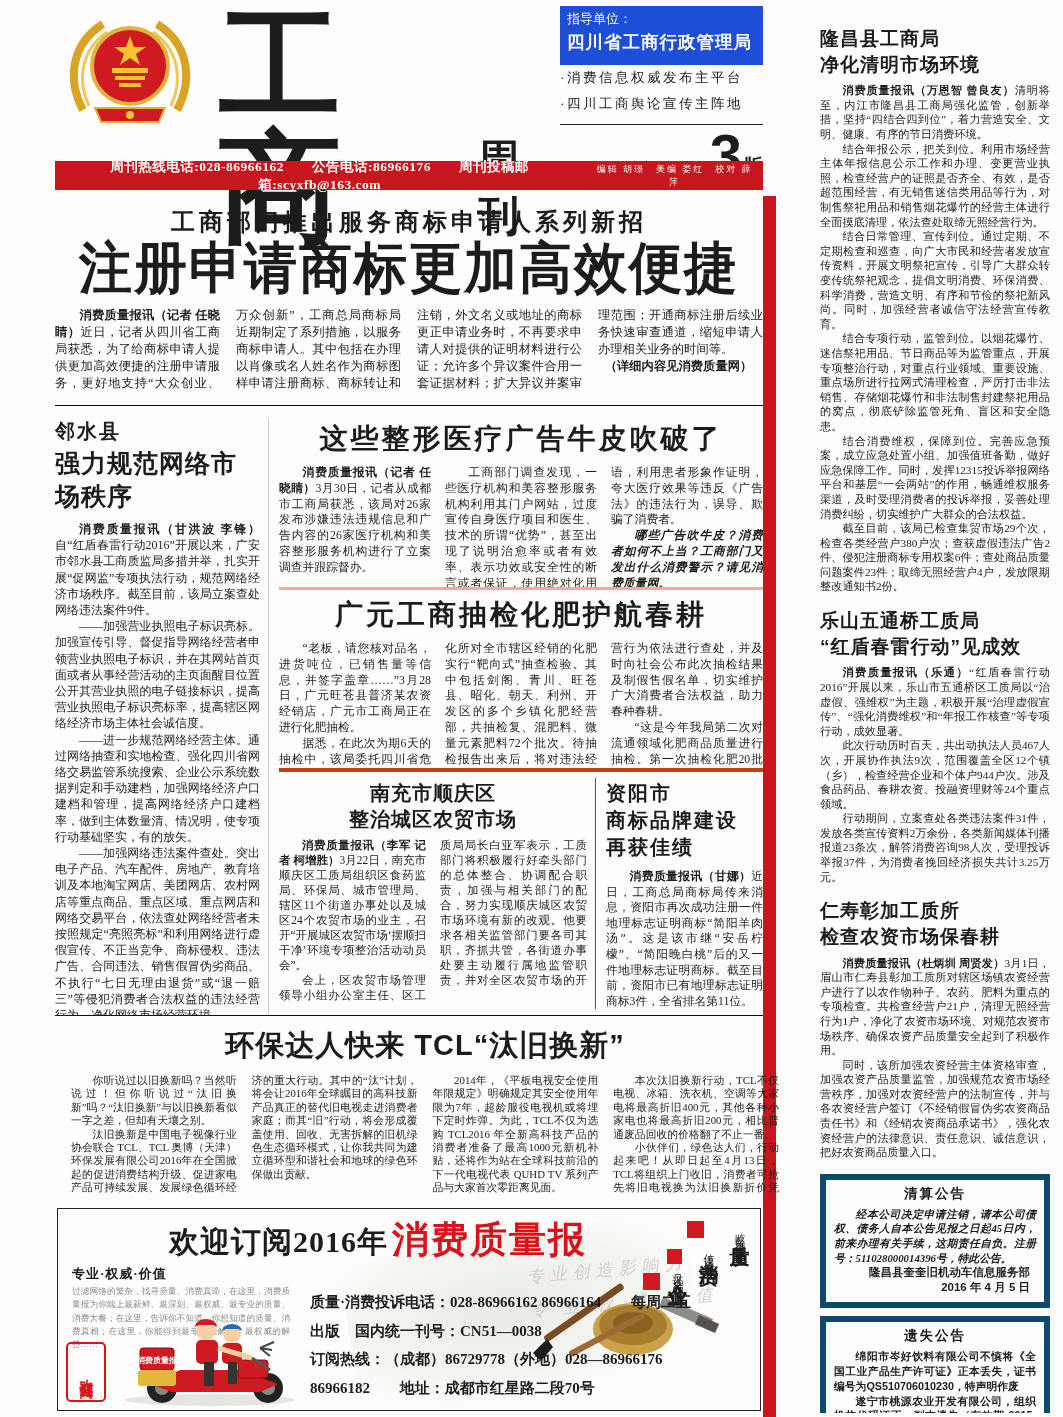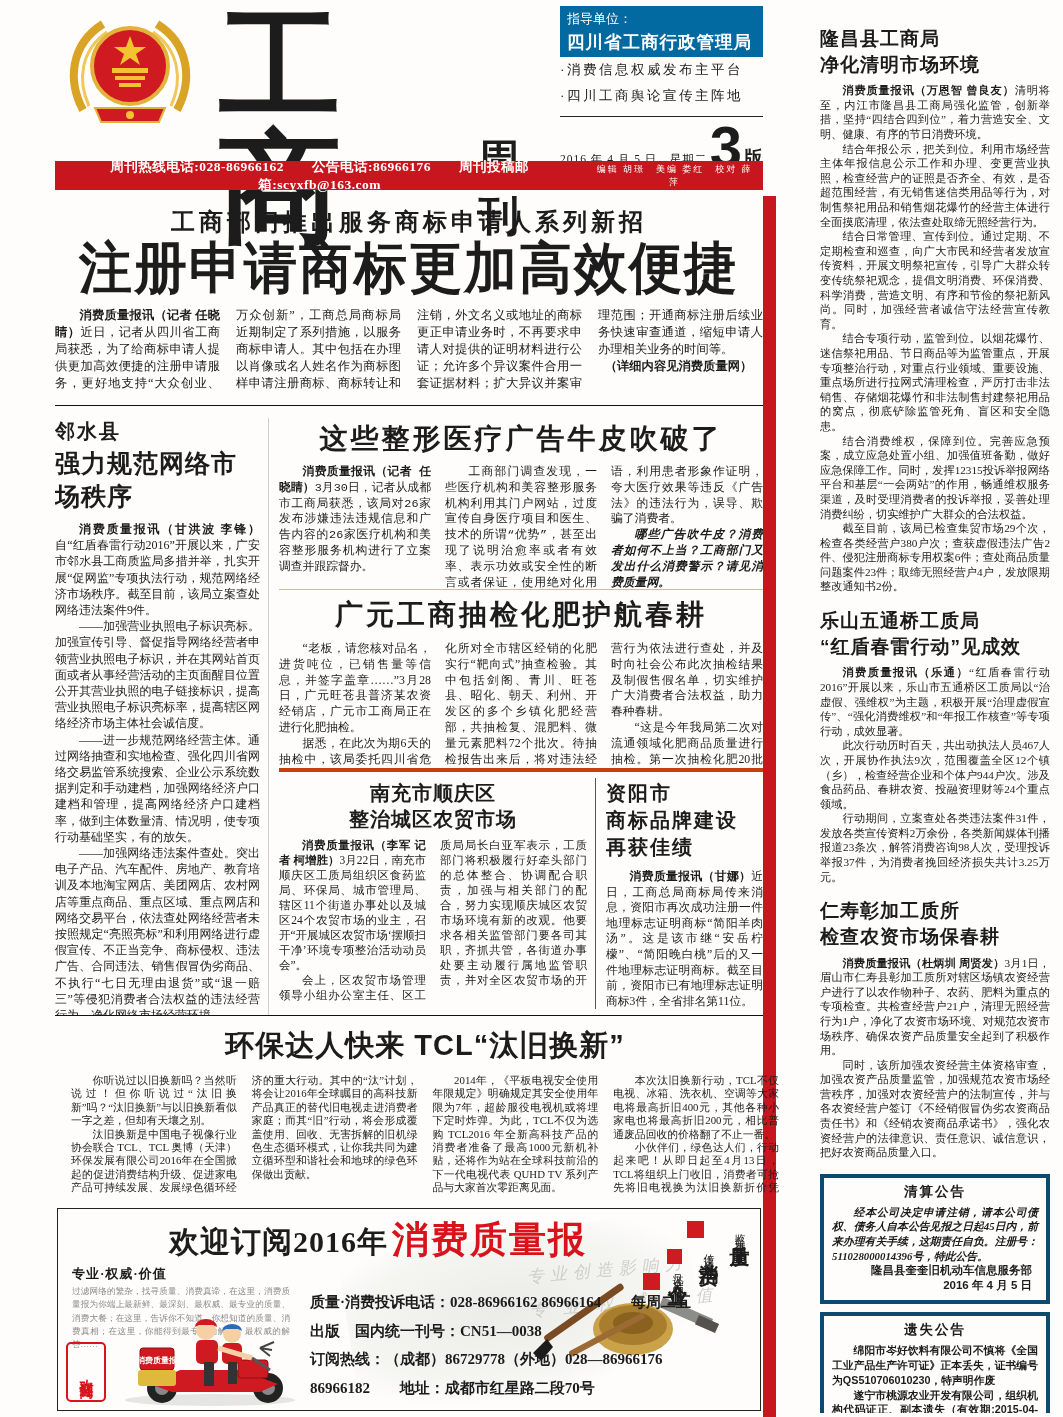--- a/index.html
+++ b/index.html
@@ -5,21 +5,21 @@
   html,body{margin:0;padding:0;background:#d9d9d6;}
   .page{position:relative;width:1063px;height:1417px;margin:0 auto;background:#fefdfb;overflow:hidden;
         font-family:"Liberation Serif","DejaVu Serif",serif;color:#1c1c1c;}
   
   .masthead{position:absolute;left:55px;top:6px;width:708px;height:152px;display:flex;align-items:flex-start;}
   .emblem{width:150px;height:126px;flex:0 0 150px;margin-top:4px;}
   .title-wrap{display:flex;align-items:flex-end;margin-left:14px;}
   .t-main{font-size:122px;line-height:1;font-weight:900;letter-spacing:6px;font-family:"Liberation Serif","DejaVu Serif",serif;}
   .t-sub{font-size:42px;font-weight:900;margin-left:6px;margin-bottom:6px;font-family:"Liberation Sans","DejaVu Sans",sans-serif;}
   .head-right{margin-left:auto;width:206px;display:flex;flex-direction:column;}
-  .guide-box{background:#0369a1;color:#fff;padding:4px 7px 3px;}
+  .guide-box{background:#1d4ed8;color:#fff;padding:4px 7px 11px;}
   .guide-label{font-size:13px;font-family:"Liberation Sans","DejaVu Sans",sans-serif;}
   .guide-org{font-size:17.5px;font-weight:900;letter-spacing:1px;margin-top:2px;font-family:"Liberation Sans","DejaVu Sans",sans-serif;}
   .bullets{font-size:13.5px;letter-spacing:2.5px;line-height:1.9;}
   .head-hline{border-top:1px solid #222;margin-top:8px;}
   .date-row{display:flex;align-items:flex-end;margin-top:4px;}
   .date-text{font-size:11.5px;letter-spacing:1px;margin-bottom:6px;}
   .pagenum{margin-left:auto;display:flex;align-items:flex-end;}
   .pagenum b{font-size:58px;line-height:0.9;font-weight:900;font-family:"Liberation Sans","DejaVu Sans",sans-serif;}
   .pagenum i{font-style:normal;font-size:19px;font-weight:700;margin-left:2px;margin-bottom:2px;}
   
@@ -42,21 +42,21 @@
   .lead-body{margin-top:8px;column-count:4;column-gap:16px;font-size:12.3px;line-height:17px;height:112px;column-fill:balance;}
   
   .band{position:absolute;left:55px;top:414px;width:708px;height:602px;display:flex;border-bottom:1.5px solid #111;box-sizing:border-box;overflow:hidden;}
   .linshui{width:205px;flex:0 0 205px;overflow:hidden;}
   .linshui h3{margin:4px 0 0;font-size:20px;font-weight:900;letter-spacing:2px;}
   .linshui h2{margin:2px 0 8px;font-size:25px;font-weight:900;letter-spacing:1px;}
   .linshui .bodytext{font-size:12px;line-height:16.2px;}
   .band-vrule{width:1px;background:#d4cec6;margin:4px 10px 0 8px;}
   .mid{flex:1;display:flex;flex-direction:column;overflow:hidden;}
   .mid article{box-sizing:border-box;}
-  .art-medical{height:176px;border-bottom:1px solid #fca5a5;overflow:hidden;font-family:Liberation Mono, monospace;}
+  .art-medical{height:176px;border-bottom:3px solid #fca5a5;overflow:hidden;}
   .art-guangyuan{height:182px;border-bottom:4px solid #c2410c;overflow:hidden;}
   .mid h2.center{margin:6px 0 7px;text-align:center;font-size:28px;font-weight:900;letter-spacing:3px;}
   .cols3{column-count:3;column-gap:14px;font-size:11.8px;line-height:15.8px;height:128px;}
   .row-bottom{flex:1;display:flex;overflow:hidden;}
   .nanchong{width:308px;flex:0 0 308px;overflow:hidden;}
   .nanchong h4{margin:8px 0 6px;text-align:center;font-size:20px;font-weight:900;line-height:1.3;letter-spacing:1px;}
   .cols2{column-count:2;column-gap:14px;font-size:11.5px;line-height:15px;height:168px;}
   .row-vrule{width:1px;background:#555;margin:6px 10px 6px 8px;}
   .ziyang{flex:1;overflow:hidden;}
   .ziyang h4{margin:8px 0 8px;font-size:20px;font-weight:900;line-height:1.35;letter-spacing:2px;}
@@ -93,21 +93,21 @@
   .vcol{writing-mode:vertical-rl;text-orientation:upright;margin-left:4px;white-space:nowrap;}
   .vcol .sm{font-size:11px;letter-spacing:2px;}
   .vcol .bg{font-size:20px;font-weight:900;letter-spacing:2px;}
   .v1{margin-top:42px;}.v2{margin-top:22px;}.v3{margin-top:2px;}
   
   .rightcol{position:absolute;left:820px;top:26px;width:230px;height:1387px;display:flex;flex-direction:column;overflow:hidden;}
   .rc-art h3{margin:0 0 6px;font-size:19px;font-weight:900;line-height:1.35;letter-spacing:1px;
              font-family:"Liberation Sans","DejaVu Sans",sans-serif;}
   .rc-art{margin-bottom:14px;}
   .rc-art .bodytext{font-size:11.2px;line-height:14.6px;}
-  .notice{border:4px solid #0c4a6e;padding:5px 8px 7px;margin-bottom:8px;}
+  .notice{border:6px solid #0c4a6e;padding:5px 8px 7px;margin-bottom:8px;}
   .notice h5{margin:0 0 4px;text-align:center;font-size:13.5px;font-weight:900;letter-spacing:2px;
              font-family:"Liberation Sans","DejaVu Sans",sans-serif;}
   .notice .bodytext{font-size:10.8px;line-height:14.6px;}
   .notice .bodytext.kai-all p{font-style:italic;font-weight:600;}
   .notice .bodytext.bold-sans p{font-family:"Liberation Sans","DejaVu Sans",sans-serif;font-weight:700;font-style:normal;line-height:14.8px;}
   .notice .sig{text-align:right;font-weight:900;font-size:11.5px;padding-right:6px;
                font-family:"Liberation Sans","DejaVu Sans",sans-serif;}
 </style>
 </head>
 <body>

